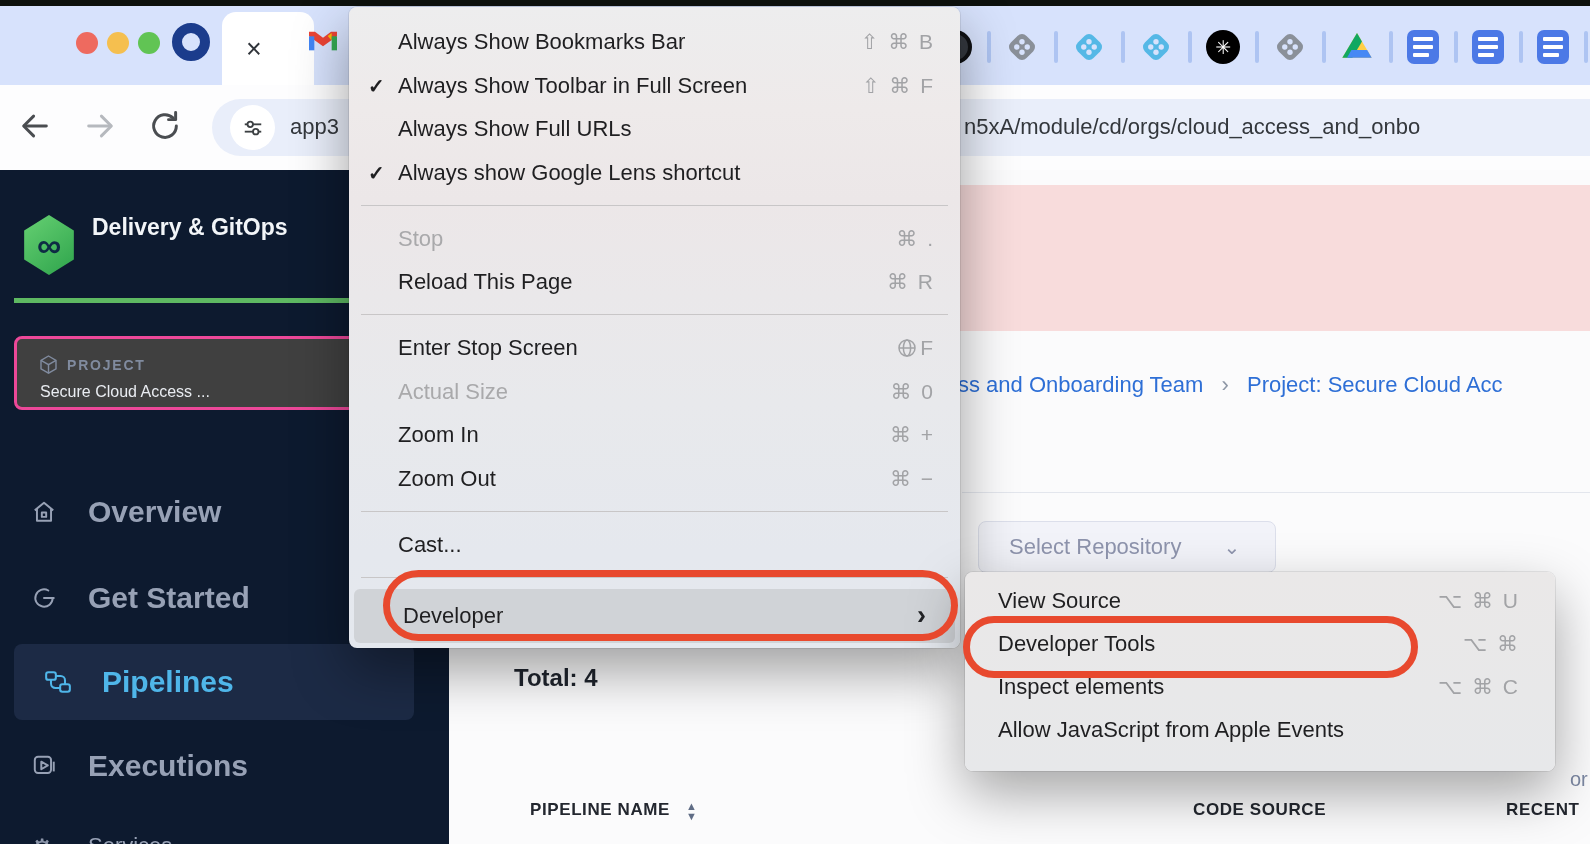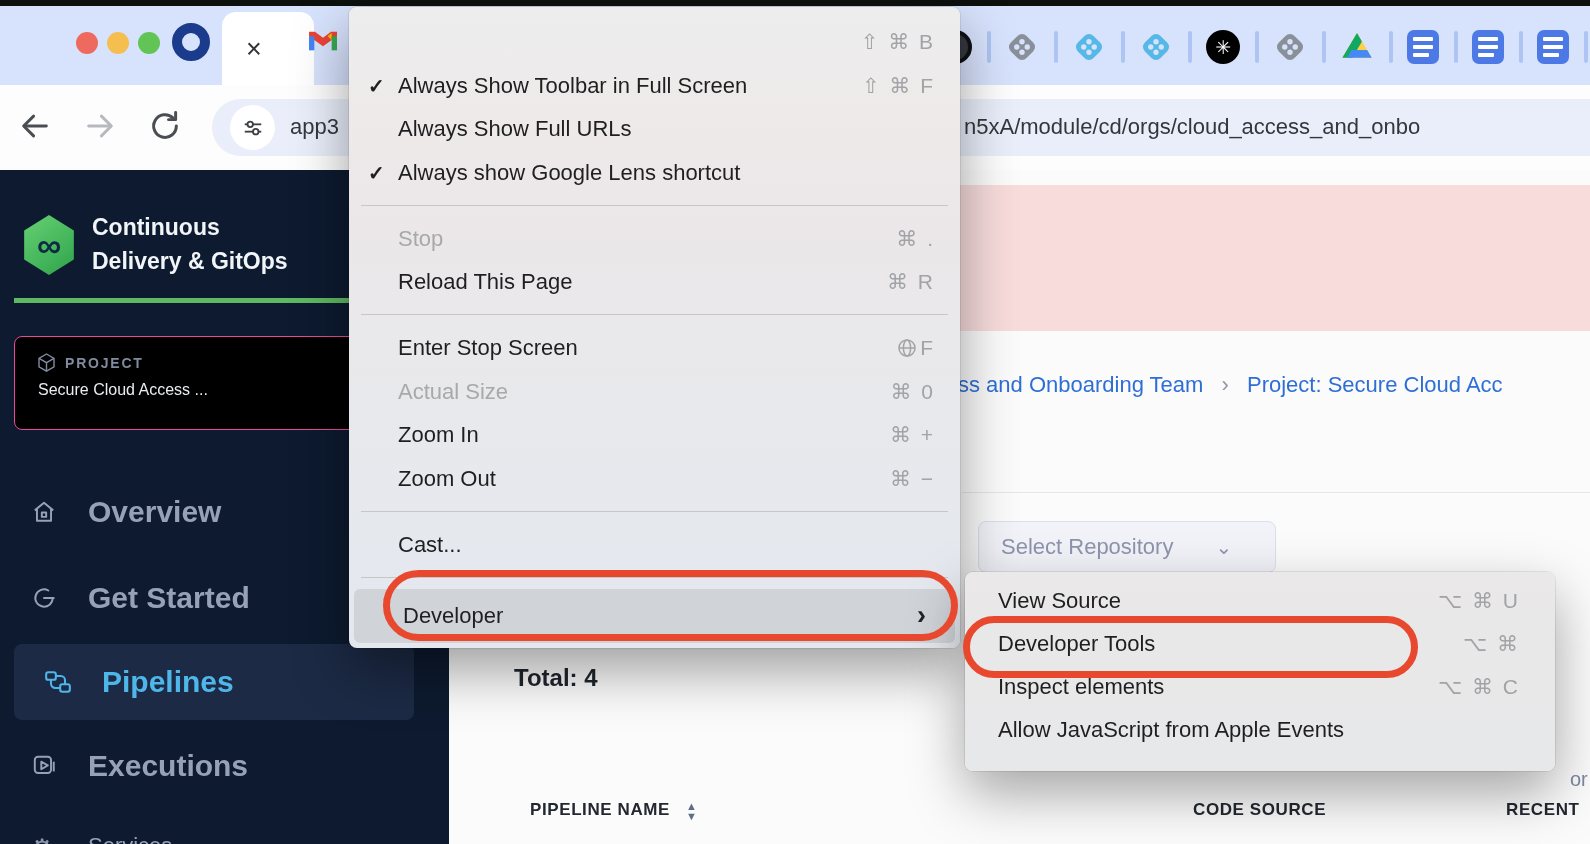--- a/index.html
+++ b/index.html
@@ -32,21 +32,21 @@
   .urlbar { position:absolute; left:212px; top:14px; height:57px; right:0; background:#e9eefa; border-radius:29px 0 0 29px; }
   .tune-circle { position:absolute; left:18px; top:6px; width:45px; height:45px; background:#fff; border-radius:50%; display:flex; align-items:center; justify-content:center; }
   .url-left { position:absolute; left:78px; top:15px; font-size:22px; color:#33373c; }
   .url-right { position:absolute; left:752px; top:15px; width:630px; font-size:22px; color:#33373c; white-space:nowrap; overflow:hidden; }
 
   
   .sidebar { position:absolute; left:0; top:170px; width:449px; height:674px; background:#0d1a2f; overflow:hidden; z-index:4; }
   .hexlogo { position:absolute; left:22px; top:45px; width:54px; height:60px; background:linear-gradient(140deg,#67d173,#2da34b); clip-path:polygon(50% 0,96% 26%,96% 74%,50% 100%,4% 74%,4% 26%); display:flex; align-items:center; justify-content:center; color:#0e2b44; font-size:34px; font-weight:bold; }
   .prod-title { position:absolute; left:92px; top:40px; font-size:23px; font-weight:bold; color:#f2f5f8; line-height:34px; }
   .green-line { position:absolute; left:14px; top:128px; width:421px; height:5px; background:#5eb962; }
-  .proj-card { position:absolute; left:14px; top:166px; width:421px; height:94px; background:#000000; border:1px solid #ec4899; border-radius:8px; }
+  .proj-card { position:absolute; left:14px; top:166px; width:421px; height:74px; background:#404040; border:3px solid #ec4899; border-radius:8px; }
   .proj-head { position:absolute; left:22px; top:16px; display:flex; align-items:center; gap:9px; color:#808b9f; font-size:14px; font-weight:bold; letter-spacing:1.8px; }
   .proj-name { position:absolute; left:23px; top:44px; font-size:16px; color:#e9ecf1; }
   .nav-item { position:absolute; left:0; width:449px; height:52px; display:flex; align-items:center; }
   .nav-item .ic { position:absolute; left:30px; width:28px; height:28px; display:flex; align-items:center; justify-content:center; }
   .nav-item .lb { position:absolute; left:88px; font-size:30px; color:#97a1b5;font-weight:bold; }
   .nav-active { position:absolute; left:14px; top:474px; width:400px; height:76px; background:#1c2a45; border-radius:8px; }
   .nav-active .lb { color:#4fb6e9; }
   .gear-partial { position:absolute; left:30px; top:663px; font-size:27px; color:#8b95a9; }
   .svc-partial { position:absolute; left:88px; top:663px; font-size:22px; color:#97a1b5; }
 
@@ -54,21 +54,21 @@
   .banner { position:absolute; left:449px; top:185px; width:1141px; height:146px; background:#f8dcdc; z-index:1; }
   .banner-title { position:absolute; left:509px; top:11px; font-size:23px; font-weight:bold; color:#ce3a30; }
   .banner-l1 { position:absolute; left:506px; top:56px; font-size:22px; color:#202329; white-space:nowrap; }
   .banner-l1 a { color:#2e6fd6; text-decoration:none; }
   .banner-l2 { position:absolute; left:506px; top:97px; font-size:22px; color:#202329; white-space:nowrap; }
   .crumbs { position:absolute; left:958px; top:372px; width:632px; font-size:22px; white-space:nowrap; overflow:hidden; z-index:1; }
   .crumbs .lk { color:#2e6fd6; }
   .crumbs .sp { color:#8e97a6; margin:0 12px; }
   .hdr-line { position:absolute; left:962px; top:492px; width:628px; height:1px; background:#e3e6ed; z-index:1; }
   .repo-btn { position:absolute; left:978px; top:521px; width:298px; height:52px; background:#f2f3f9; border:1px solid #dcdfeb; border-radius:8px; z-index:1; display:flex; align-items:center; }
-  .repo-btn .t { margin-left:22px; font-size:22px; color:#8e94ad; }
+  .repo-btn .t { margin-left:30px; font-size:22px; color:#8e94ad; }
   .repo-btn .ch { margin-left:42px; font-size:20px; color:#8e94ad; }
   .total { position:absolute; left:514px; top:664px; font-size:24px; font-weight:bold; color:#1f242d; z-index:1; }
   .colhead { position:absolute; top:800px; font-size:17px; font-weight:bold; letter-spacing:.6px; color:#23272f; z-index:1; white-space:nowrap; }
   .sorter { display:inline-block; margin-left:16px; color:#5f6c85; font-size:11px; line-height:10px; vertical-align:middle; }
   .frag-or { position:absolute; left:1570px; top:768px; font-size:20px; color:#7c88a3; z-index:1; }
 
   
   .macmenu { position:absolute; left:349px; top:7px; width:611px; padding:13px 0 5px 0; border-radius:8px;
     background:linear-gradient(180deg,#ededee 0%,#eeeaea 16%,#ece7e8 30%,#eae8ea 45%,#e8e9ec 62%,#e5e8ee 85%,#e4e8ee 100%);
     box-shadow:0 0 0 1px rgba(0,0,0,.08), 0 22px 55px rgba(0,0,0,.38); z-index:20; }
@@ -216,21 +216,20 @@
       <span class="url-left">app3</span>
       <span class="url-right">n5xA/module/cd/orgs/cloud_access_and_onbo</span>
     </div>
   </div>
 
   <div class="sidebar">
     <div class="hexlogo">
         <span>∞</span>
       </div>
     <div class="prod-title">
-      <div>Continuous</div>
       <div>Delivery &amp; GitOps</div>
     </div>
     <div class="green-line"></div>
 
     <div class="proj-card">
       <div class="proj-head">
         <svg width="19" height="20" viewBox="0 0 18 20" fill="none" stroke="#808b9f" stroke-width="1.4">
             <path d="M9 1l7.5 4.3v8.6L9 18.2 1.5 13.9V5.3z"></path>
             <path d="M1.5 5.3L9 9.6l7.5-4.3"></path>
             <path d="M9 9.6v8.6"></path>
@@ -308,20 +307,21 @@
   <div class="colhead" style="left:530px">
     <span>PIPELINE NAME</span><span class="sorter">▲<br>▼</span>
   </div>
   <div class="colhead" style="left:1193px"><span>CODE SOURCE</span></div>
   <div class="colhead" style="left:1506px"><span>RECENT</span></div>
   <div class="frag-or">or</div>
 
   <div class="macmenu">
     <div class="mi">
         <span class="check"></span>
+        <span>Always Show Bookmarks Bar</span>
         <span class="sc">⇧ ⌘ B</span>
       </div>
     <div class="mi">
         <span class="check">✓</span>
         <span>Always Show Toolbar in Full Screen</span>
         <span class="sc">⇧ ⌘ F</span>
       </div>
     <div class="mi">
         <span>Always Show Full URLs</span>
       </div>

